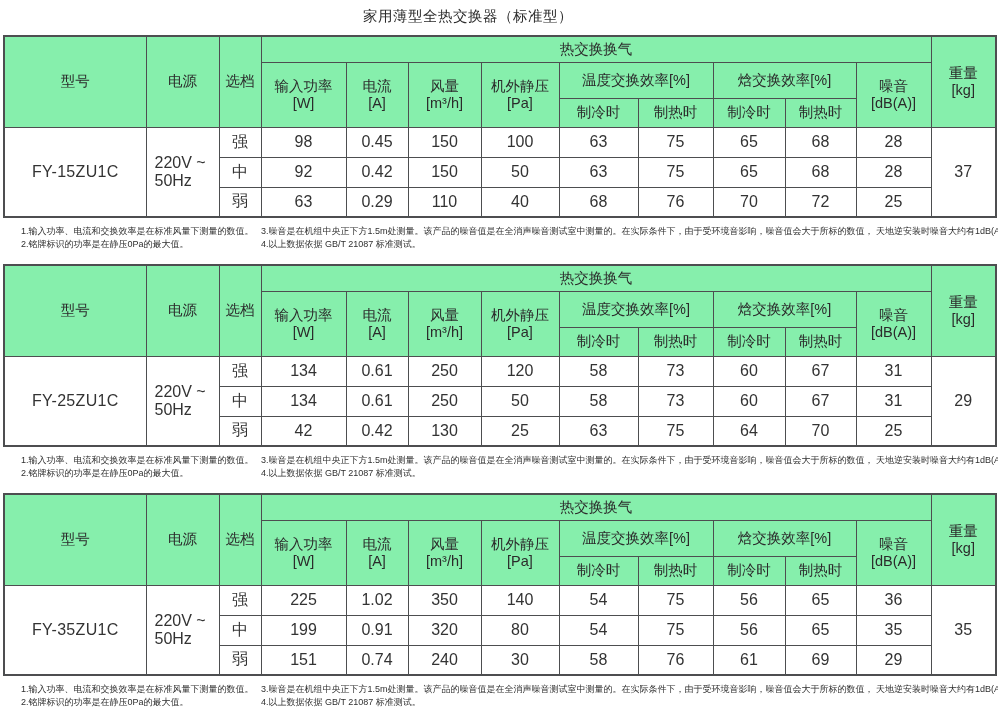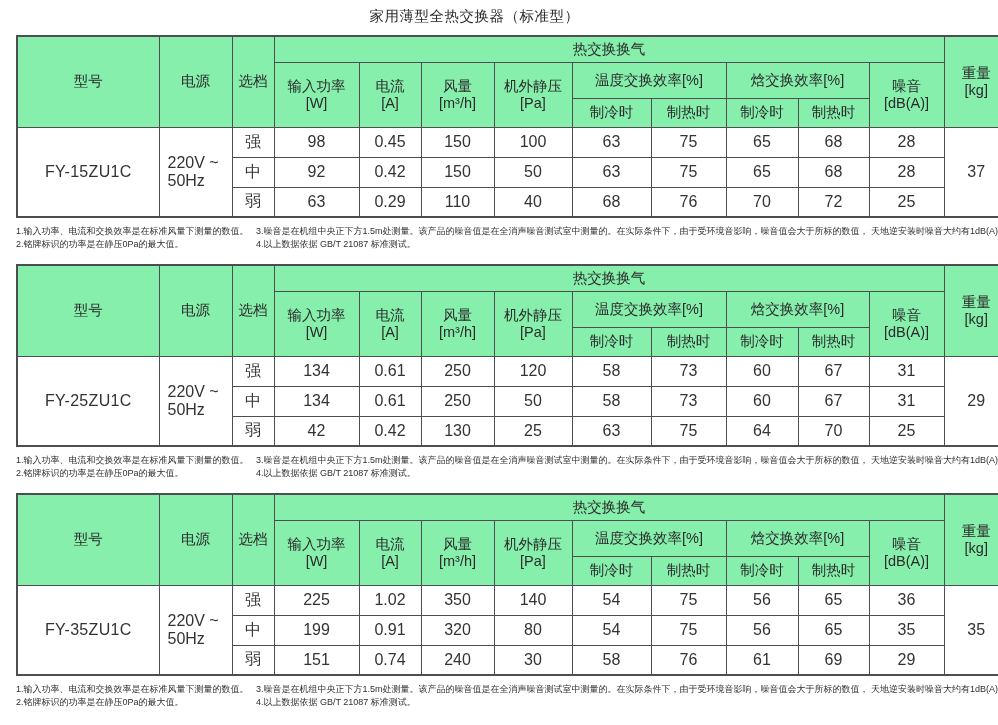--- a/index.html
+++ b/index.html
@@ -3,21 +3,21 @@
 <meta charset="utf-8">
 <style>
   * { box-sizing: border-box; }
   html, body {
     margin: 0; padding: 0;
     background: #ffffff;
     font-family: "Liberation Sans", "DejaVu Sans", sans-serif;
     color: #2e2e2e;
     width: 998px;
   }
-  .page { width: 936px; padding: 7px 3px 4px 16px; }
+  .page { width: 936px; padding: 7px 3px 4px 3px; }
 
   .doc-title {
     text-align: center;
     font-size: 14.5px;
     color: #2b2b2b;
     margin: 0 0 9px 0;
     font-weight: 400;
     letter-spacing: 0.5px;
   }
 
@@ -53,21 +53,21 @@
   .two-line span { display: block; line-height: 17px; }
   td.model-cell { font-size: 16.5px; letter-spacing: 0.3px; margin-left: 24px; }
   td.power-cell { font-size: 15.5px; text-align: center; }
   td.power-cell span { display: block; line-height: 18px; text-align: left; width: 56px; margin: 0 auto; }
   td.gear-cell { font-size: 15px; }
   td.weight-cell { font-size: 16px; }
 
   .footnotes {
     display: flex;
     align-items: flex-start;
-    margin: 7px 0 13px 0;
+    margin: 7px 0 13px 18px;
     font-size: 9px;
     line-height: 13px;
     color: #2f2f2f;
   }
   .footnotes .fn-left { width: 240px; flex: 0 0 240px; }
   .footnotes .fn-right { flex: 1 1 auto; }
   .footnotes div.fn-line { white-space: nowrap; }
 </style>
 </head>
 <body>

